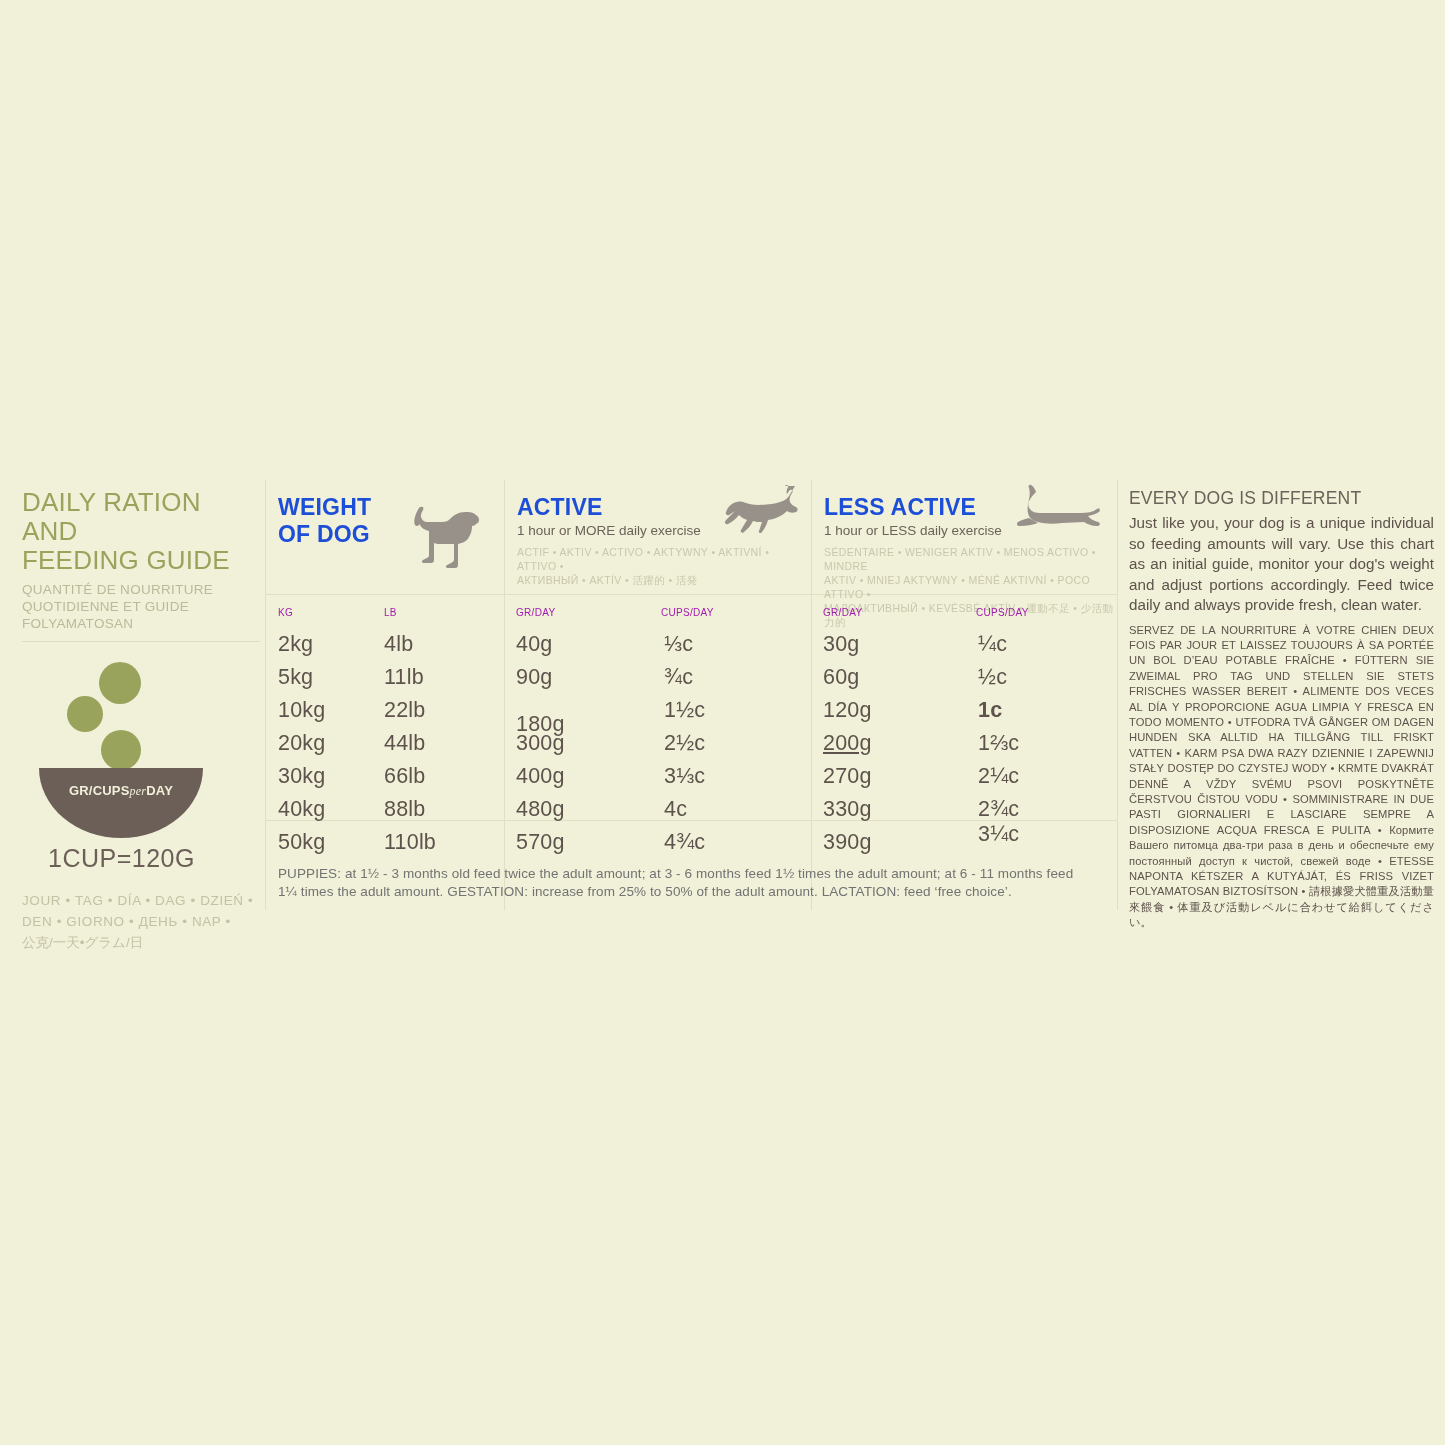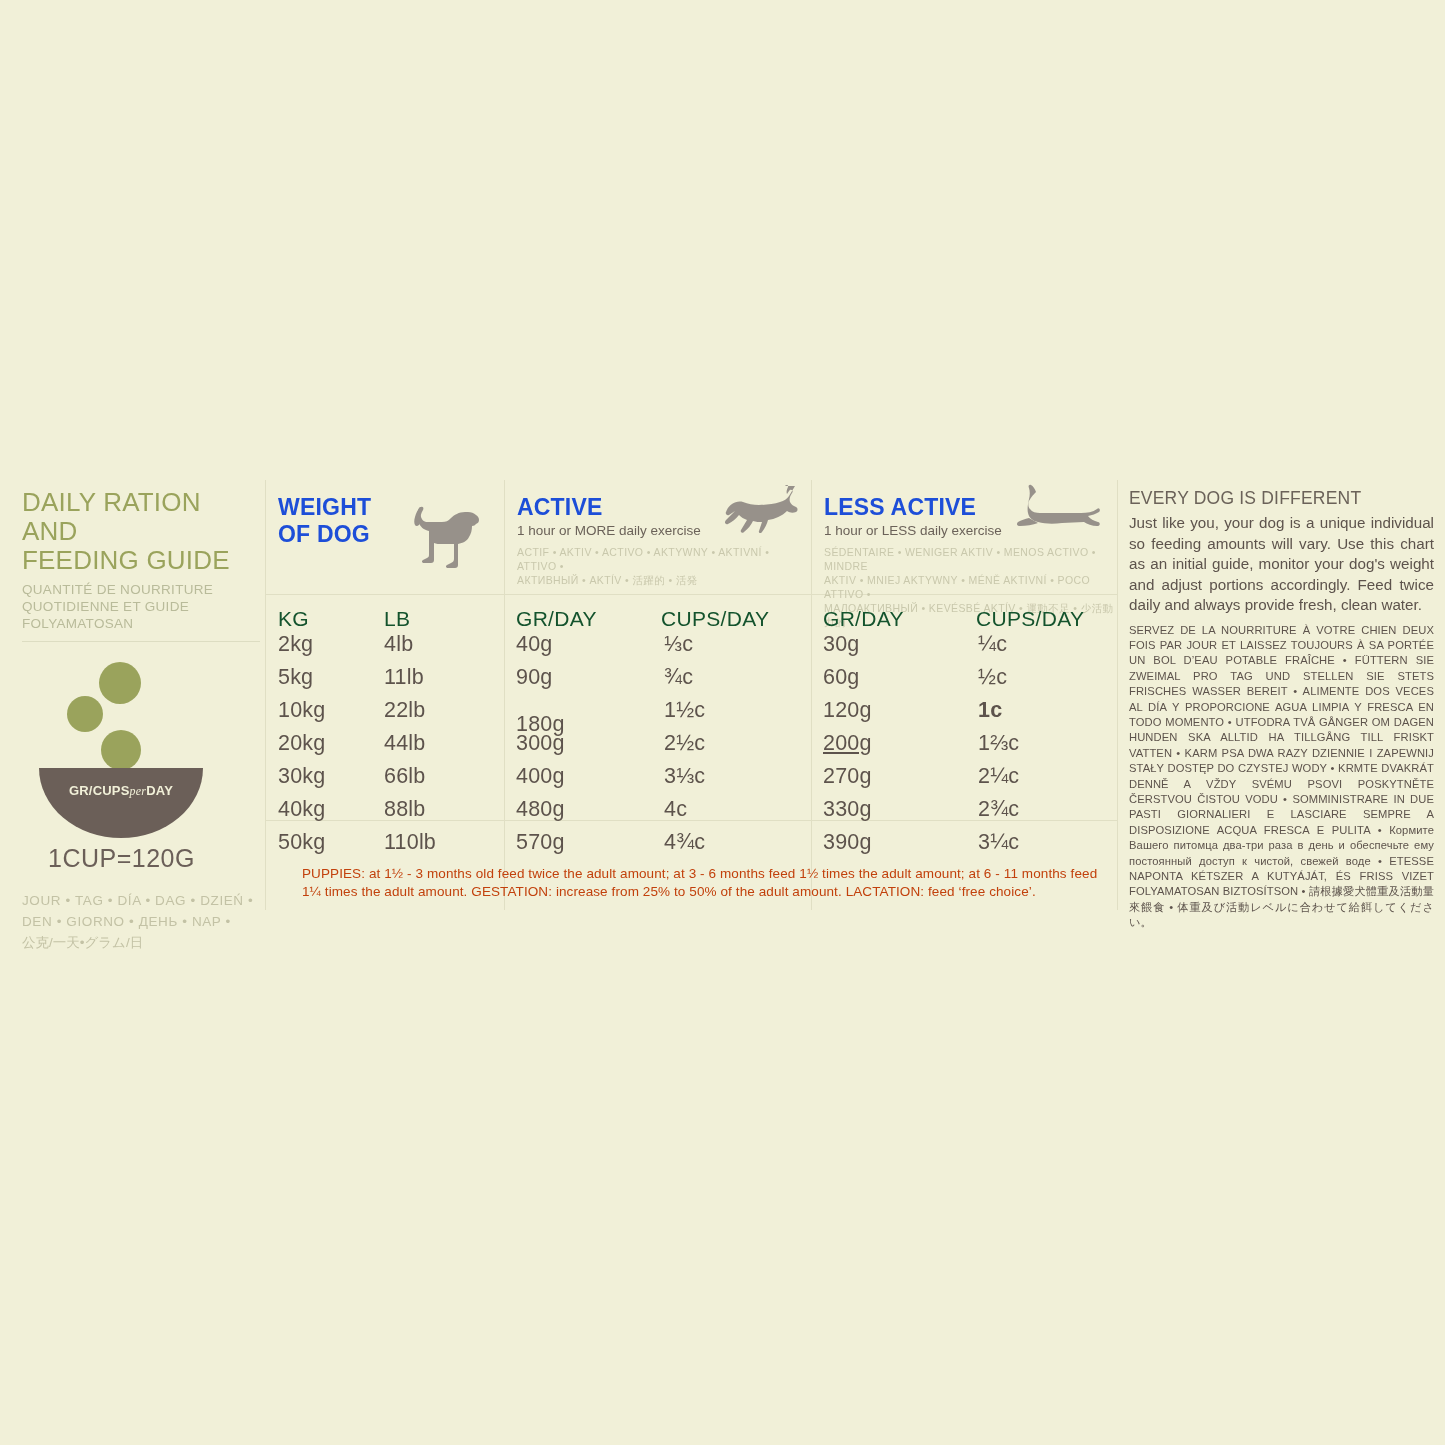--- a/index.html
+++ b/index.html
@@ -86,29 +86,29 @@
     color:#6b6259;font-size:13.5px;margin-top:3px;letter-spacing:0px;
   }
   .grp-langs{
     color:#c9c8ac;font-size:10.5px;line-height:14px;letter-spacing:.4px;
     margin-top:7px;
   }
   .dog-ico{position:absolute;}
   .dog-ico svg{display:block;}
 
   .colhead{
-    position:absolute;color:#14532d;font-size:21px;letter-spacing:.3px;
+    position:absolute;color:#a21caf;font-size:10px;letter-spacing:.3px;
   }
   .cell{
     position:absolute;color:#5d534c;font-size:21.5px;letter-spacing:.2px;
     white-space:nowrap;
   }
   .foot{
     position:absolute;left:12px;right:10px;top:346px;
-    color:#c2410c;font-size:13.5px;line-height:18px;letter-spacing:.1px;margin-left:24px;
+    color:#737373;font-size:13.5px;line-height:18px;letter-spacing:.1px;
   }
 
   
   #right{position:absolute;left:1129px;top:8px;width:305px;}
   .r-title{color:#6b6259;font-size:17.5px;letter-spacing:.2px;}
   .r-body{
     color:#5d534c;font-size:15.2px;line-height:20.5px;margin-top:4px;
     text-align:justify;
   }
   .r-small{
@@ -247,21 +247,21 @@
     <div class="cell" style="left:250px;top:317px;">480g</div>
     <div class="cell" style="left:398px;top:317px;">4c</div>
     <div class="cell" style="left:557px;top:317px;">330g</div>
     <div class="cell" style="left:712px;top:317px;">2¾c</div>
 
     <div class="cell" style="left:12px;top:350px;">50kg</div>
     <div class="cell" style="left:118px;top:350px;">110lb</div>
     <div class="cell" style="left:250px;top:350px;">570g</div>
     <div class="cell" style="left:398px;top:350px;">4¾c</div>
     <div class="cell" style="left:557px;top:350px;">390g</div>
-    <div class="cell" style="left:712px;top:350px;">3¼c</div>
+    <div class="cell" style="left:712px;top:342px;">3¼c</div>
 
     <div class="foot" style="top:385px;">
       <div>PUPPIES: at 1½ - 3 months old feed twice the adult amount; at 3 - 6 months feed 1½ times the adult amount; at 6 - 11 months feed</div>
       <div>1¼ times the adult amount. GESTATION: increase from 25% to 50% of the adult amount. LACTATION: feed ‘free choice’.</div>
     </div>
   </div>
 
   <div id="right">
     <div class="r-title">EVERY DOG IS DIFFERENT</div>
     <div class="r-body">Just like you, your dog is a unique individual so feeding amounts will vary. Use this chart as an initial guide, monitor your dog's weight and adjust portions accordingly. Feed twice daily and always provide fresh, clean water.</div>

